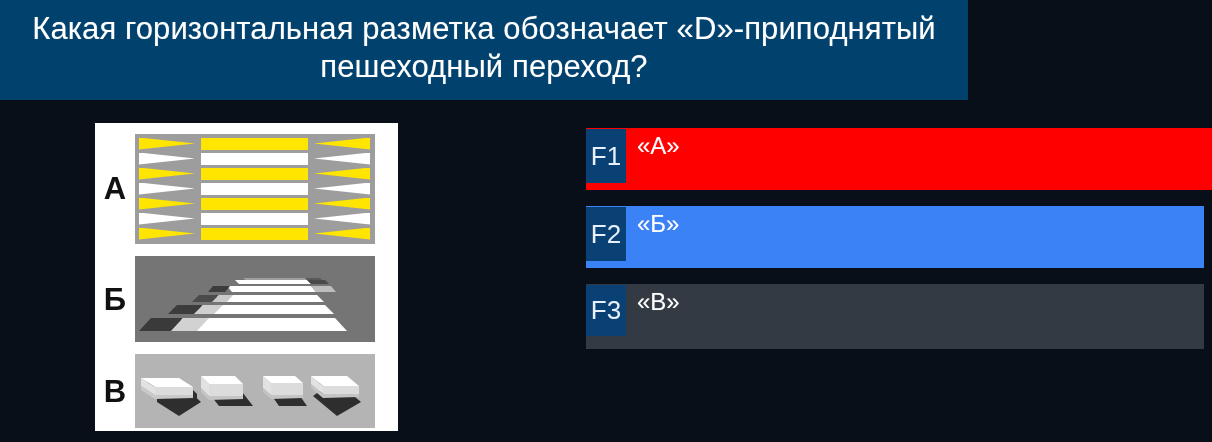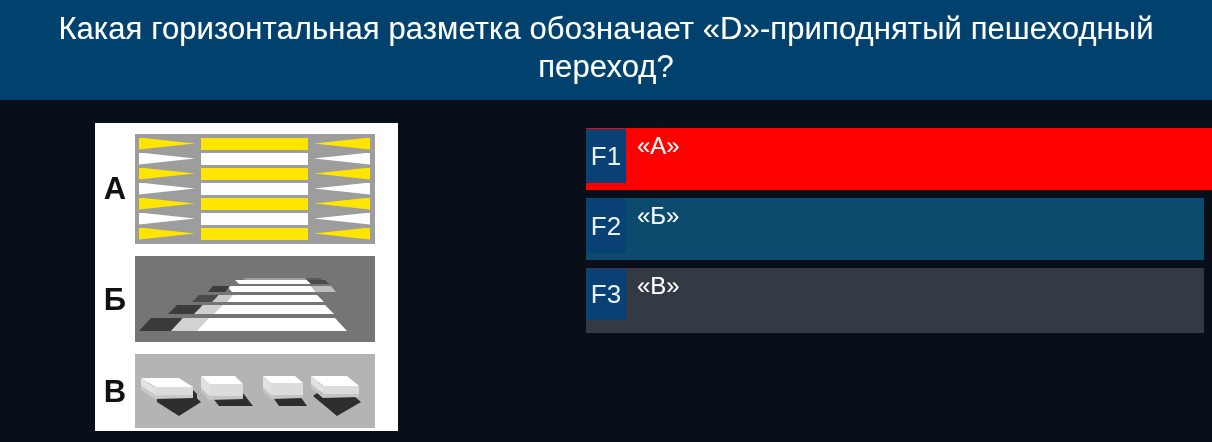--- a/index.html
+++ b/index.html
@@ -16,21 +16,21 @@
     position: relative;
     width: 1212px;
     height: 442px;
     background: #080f18;
   }
 
   
   #question-header {
     position: absolute;
     left: 0; top: 0;
-    width: 1212px;
+    width: 968px;
     height: 100px;
     background: #00416e;
     display: flex;
     align-items: center;
     justify-content: center;
     padding: 2px 18px 6px 18px;
   }
   #question-text {
     color: #ffffff;
     font-size: 31px;
@@ -124,25 +124,25 @@
   
   #answers {
     position: absolute;
     left: 586px; top: 128px;
     width: 626px;
   }
   .answer-row {
     position: relative;
     display: flex;
     align-items: stretch;
-    margin-bottom: 8px;
+    margin-bottom: 16px;
     height: 61px;
   }
   .answer-row.ans-0 { width: 626px; background: #ff0000; height: 62px; }
-  .answer-row.ans-1 { width: 618px; background: #0c4a6e; height: 62px; }
+  .answer-row.ans-1 { width: 618px; background: #3b82f6; height: 62px; }
   .answer-row.ans-2 { width: 618px; background: #343a43; height: 65px; }
 
   .key-badge {
     width: 40px;
     flex: 0 0 40px;
     background: #0a4174;
     color: #e8f1fb;
     font-size: 26px;
     display: flex;
     align-items: center;

